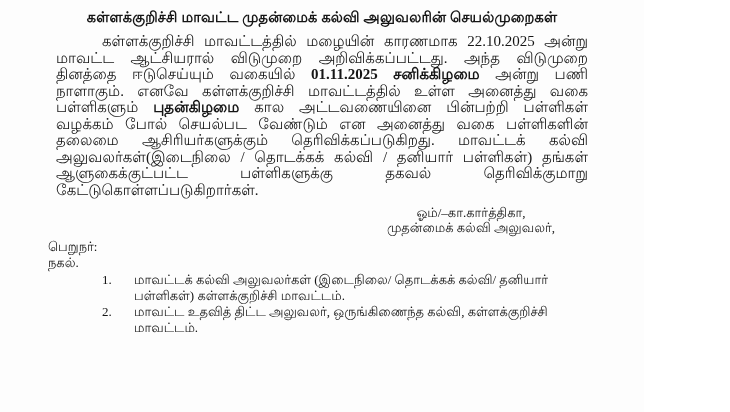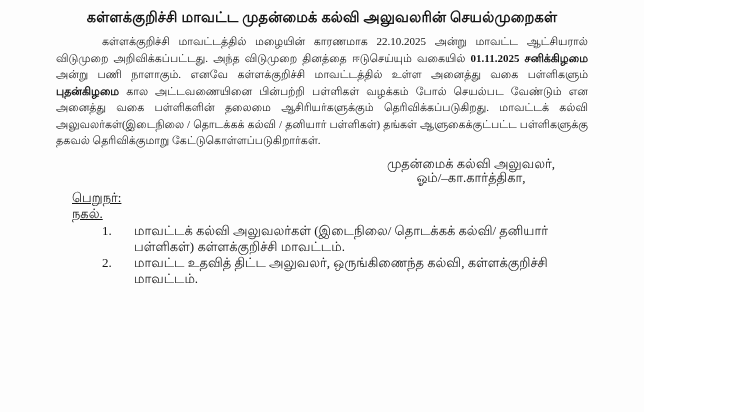--- a/index.html
+++ b/index.html
@@ -51,38 +51,37 @@
   }
   .divider {
     text-align: center;
     letter-spacing: 2px;
     font-size: 12px;
     line-height: 10px;
     color: #333;
   }
   .body-para {
     margin: 6px 56px 0 56px;
-    font-size: 11px;
+    font-size: 15px;
     line-height: 16.5px;
     text-align: justify;
     text-indent: 46px;
   }
   .body-para .bold { font-weight: bold; }
   .signature {
     margin: 8px 58px 0 auto;
     width: 230px;
     text-align: center;
     font-size: 13px;
     line-height: 14.5px;
   }
   .recipient-block {
-    margin: 4px 50px 0 72px;
+    margin: 4px 50px 0 48px;
     font-size: 13px;
     line-height: 16px;
-    text-decoration: underline;
   }
   .recipient-label { font-weight: normal; }
   .copy-list {
     margin: 1px 52px 0 102px;
     font-size: 13px;
     line-height: 16px;
   }
   .copy-item {
     display: flex;
   }
@@ -102,22 +101,22 @@
 
   <div class="doc-title">கள்ளக்குறிச்சி மாவட்ட முதன்மைக் கல்வி அலுவலரின் செயல்முறைகள்</div>
 
 
 
   <div class="body-para">
     <span>கள்ளக்குறிச்சி மாவட்டத்தில் மழையின் காரணமாக 22.10.2025 அன்று மாவட்ட ஆட்சியரால் விடுமுறை அறிவிக்கப்பட்டது. அந்த விடுமுறை தினத்தை ஈடுசெய்யும் வகையில் </span><span class="bold">01.11.2025 சனிக்கிழமை</span><span> அன்று பணி நாளாகும். எனவே கள்ளக்குறிச்சி மாவட்டத்தில் உள்ள அனைத்து வகை பள்ளிகளும் </span><span class="bold">புதன்கிழமை</span><span> கால அட்டவணையினை பின்பற்றி பள்ளிகள் வழக்கம் போல் செயல்பட வேண்டும் என அனைத்து வகை பள்ளிகளின் தலைமை ஆசிரியர்களுக்கும் தெரிவிக்கப்படுகிறது. மாவட்டக் கல்வி அலுவலர்கள்(இடைநிலை / தொடக்கக் கல்வி / தனியார் பள்ளிகள்) தங்கள் ஆளுகைக்குட்பட்ட பள்ளிகளுக்கு தகவல் தெரிவிக்குமாறு கேட்டுகொள்ளப்படுகிறார்கள்.</span>
   </div>
 
   <div class="signature">
+    <div>ஓம்/–கா.கார்த்திகா,</div>
     <div>முதன்மைக் கல்வி அலுவலர்,</div>
-    <div>ஓம்/–கா.கார்த்திகா,</div>
   </div>
 
   <div class="recipient-block">
     <div class="recipient-label">பெறுநர்:</div>
     <div>நகல்.</div>
   </div>
 
   <div class="copy-list">
     <div class="copy-item">
       <span class="num">1.</span>

